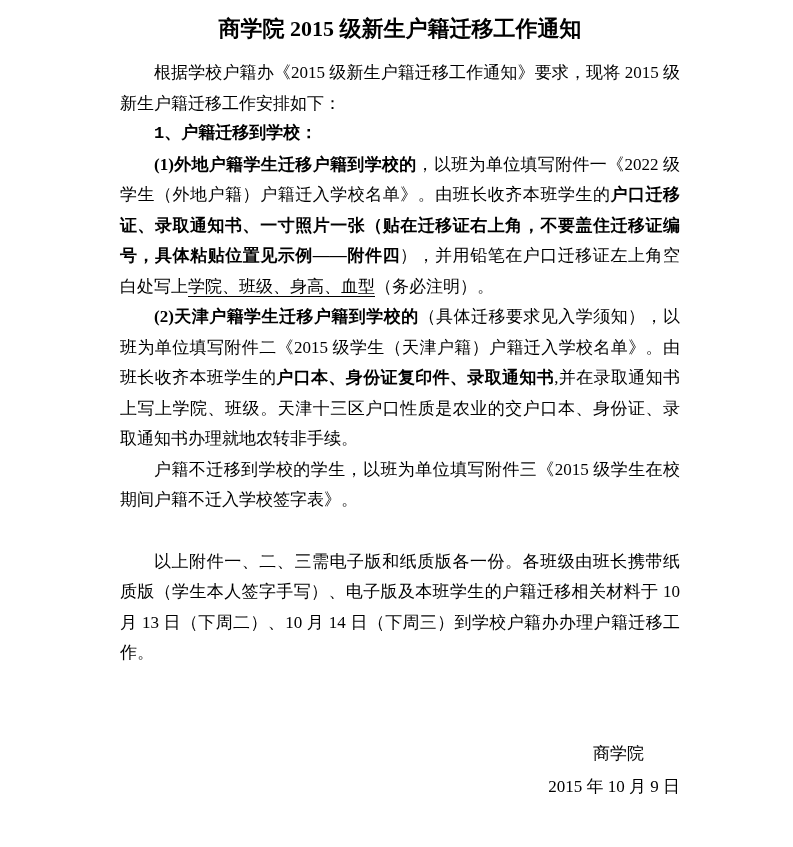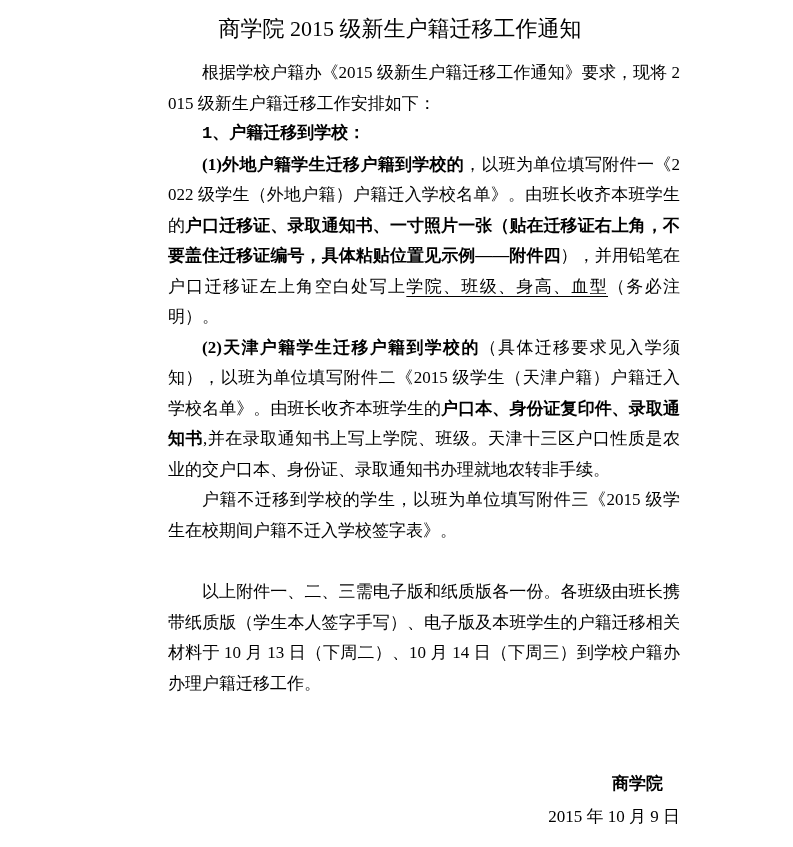--- a/index.html
+++ b/index.html
@@ -17,46 +17,46 @@
     overflow: hidden;
   }
   .content {
     position: absolute;
     left: 120px;
     top: 12px;
     width: 560px;
   }
   .doc-title {
     font-size: 22px;
-    font-weight: normal;
+    font-weight: bold;
     line-height: 34px;
     text-align: center;
     margin: 0 0 12px 0;
     white-space: nowrap;
   }
   .para {
     font-size: 17px;
     line-height: 30.5px;
     margin: 0;
     text-align: justify;
     font-weight: normal;
     word-break: break-all;
   }
-  .indent { text-indent: 34px; margin-left: 48px; }
+  .indent { text-indent: 34px; }
   .bold { font-weight: bold; font-family: Liberation Mono, monospace; }
   b.run { font-weight: bold; }
   u.run { text-underline-offset: 4px; }
   .summary { margin-top: 31px; font-weight: normal; }
   .signature {
     margin-top: 68px;
     text-align: right;
     font-size: 17px;
     line-height: 33px;
   }
-  .sig-org { margin-right: 17px; font-weight: bold; }
+  .sig-org { margin-right: 36px; }
 </style>
 </head>
 <body>
 
 <div class="page">
   <div class="content">
 
     <h1 class="doc-title">商学院 2015 级新生户籍迁移工作通知</h1>
 
 

